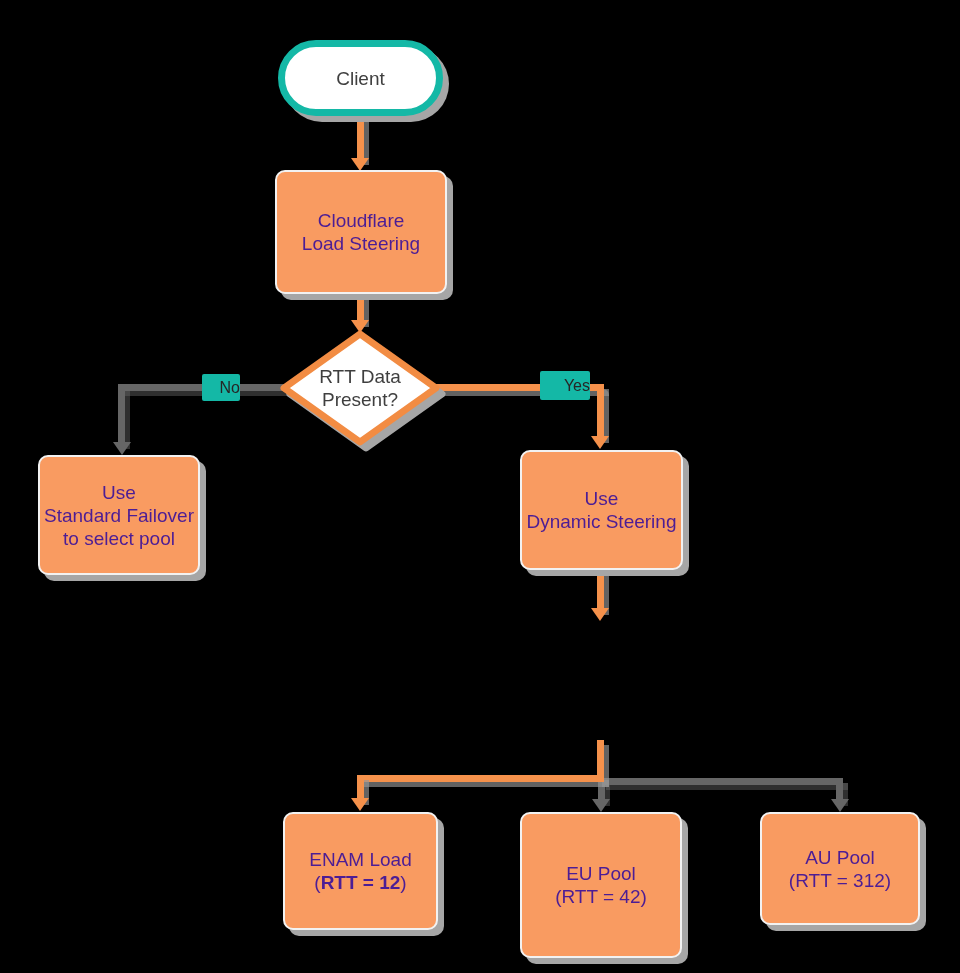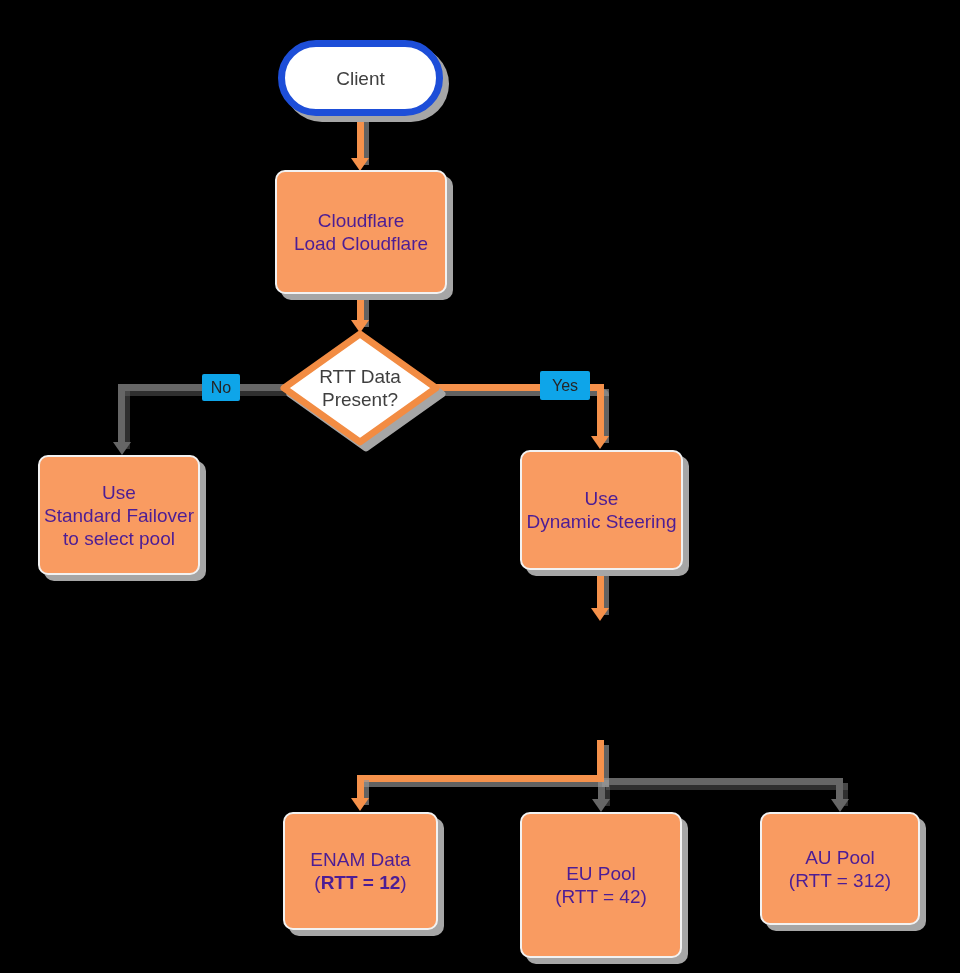--- a/index.html
+++ b/index.html
@@ -11,41 +11,41 @@
   .node{
     position:absolute;box-sizing:border-box;display:flex;flex-direction:column;
     align-items:center;justify-content:center;text-align:center;
     font-size:19px;line-height:23px;
   }
   .orange-box{
     background:#F99B61;border:2px solid #F2F2F2;border-radius:10px;
     color:#4c1d95;box-shadow:6px 6px 0 #A6A6A6;
   }
   .stadium{
-    background:#FFFFFF;border:7px solid #1d4ed8;border-radius:40px;
+    background:#FFFFFF;border:7px solid #14b8a6;border-radius:40px;
     color:#3F3F3F;box-shadow:6px 6px 0 #A6A6A6;
   }
   .diamond-wrap{position:absolute;}
   .diamond-wrap svg{display:block;filter:drop-shadow(6px 6px 0 #A6A6A6);}
   .diamond-text{
     position:absolute;inset:0;display:flex;flex-direction:column;align-items:center;
     justify-content:center;text-align:center;color:#3F3F3F;font-size:19px;line-height:23px;
   }
   
   .edge{position:absolute;}
   .edge.orange{background:#F5914B;box-shadow:5px 5px 0 rgba(150,150,150,0.65);}
   .edge.gray{background:#666666;box-shadow:5px 5px 0 rgba(105,105,105,0.45);}
   .arrow-down{position:absolute;width:0;height:0;
     border-left:9px solid transparent;border-right:9px solid transparent;}
   .arrow-down.orange{border-top:13px solid #F5914B;}
   .arrow-down.gray{border-top:13px solid #666666;}
   
   .edge-label{
-    position:absolute;background:#0ea5e9;color:#262626;font-size:16px;
-    display:flex;align-items:center;justify-content:center;border-radius:2px;
+    position:absolute;background:#14b8a6;color:#262626;font-size:16px;
+    display:flex;align-items:center;justify-content:flex-end;border-radius:2px;
   }
   .bold{font-weight:bold;}
 </style>
 </head>
 <body>
 
 <div class="canvas">
 
   <div class="edge gray" style="left:118px;top:384px;width:172px;height:7px;"></div>
   <div class="edge gray" style="left:118px;top:384px;width:7px;height:60px;"></div>
@@ -75,21 +75,21 @@
   <div class="edge orange" style="left:357px;top:775px;width:247px;height:7px;border-top-left-radius:6px;"></div>
   <div class="edge orange" style="left:357px;top:775px;width:7px;height:25px;"></div>
   <div class="arrow-down orange" style="left:351px;top:798px;"></div>
 
   <div class="node stadium" style="left:278px;top:40px;width:165px;height:76px;">
     <span>Client</span>
   </div>
 
   <div class="node orange-box" style="left:275px;top:170px;width:172px;height:124px;">
     <div>Cloudflare</div>
-    <div>Load Cloudflare</div>
+    <div>Load Steering</div>
   </div>
 
   <div class="diamond-wrap" style="left:276px;top:326px;width:168px;height:124px;">
     <svg width="168" height="124" viewBox="0 0 168 124">
       <polygon points="84,8 160,62 84,116 8,62" fill="#FFFFFF" stroke="#F28C43" stroke-width="7" stroke-linejoin="round"></polygon>
     </svg>
     <div class="diamond-text">
       <div>RTT Data</div>
       <div>Present?</div>
     </div>
@@ -101,21 +101,21 @@
     <div>to select pool</div>
   </div>
 
   <div class="node orange-box" style="left:520px;top:450px;width:163px;height:120px;">
     <div>Use</div>
     <div>Dynamic Steering</div>
   </div>
 
 
   <div class="node orange-box" style="left:283px;top:812px;width:155px;height:118px;">
-    <div>ENAM Data</div>
+    <div>ENAM Load</div>
     <div>
       <span>(</span><span class="bold">RTT = 12</span><span>)</span>
     </div>
   </div>
 
   <div class="node orange-box" style="left:520px;top:812px;width:162px;height:146px;">
     <div>EU Pool</div>
     <div>(RTT = 42)</div>
   </div>
 

